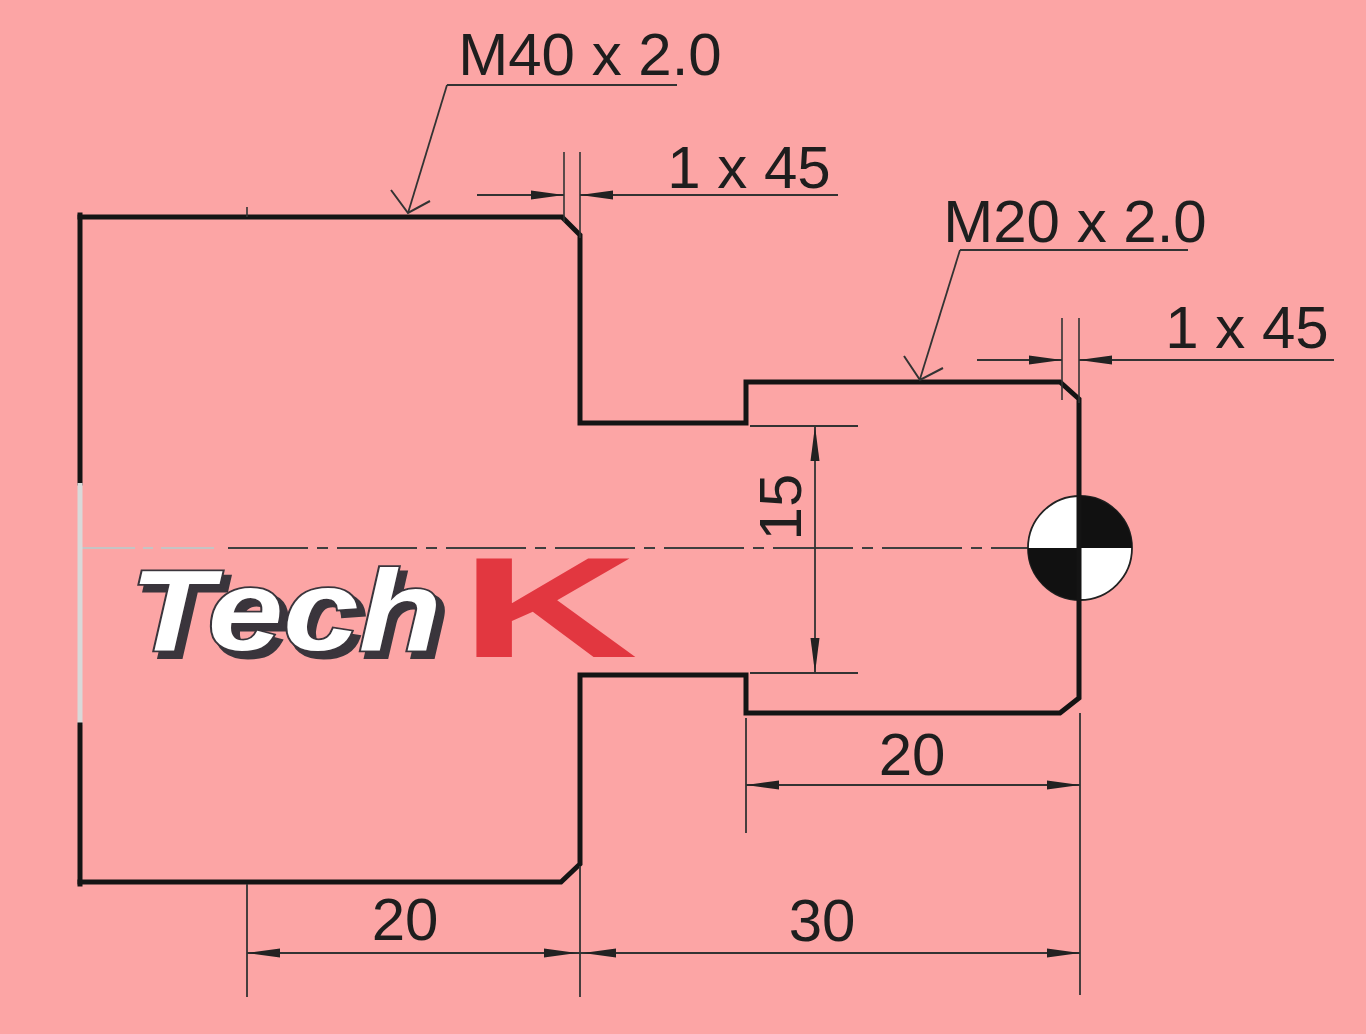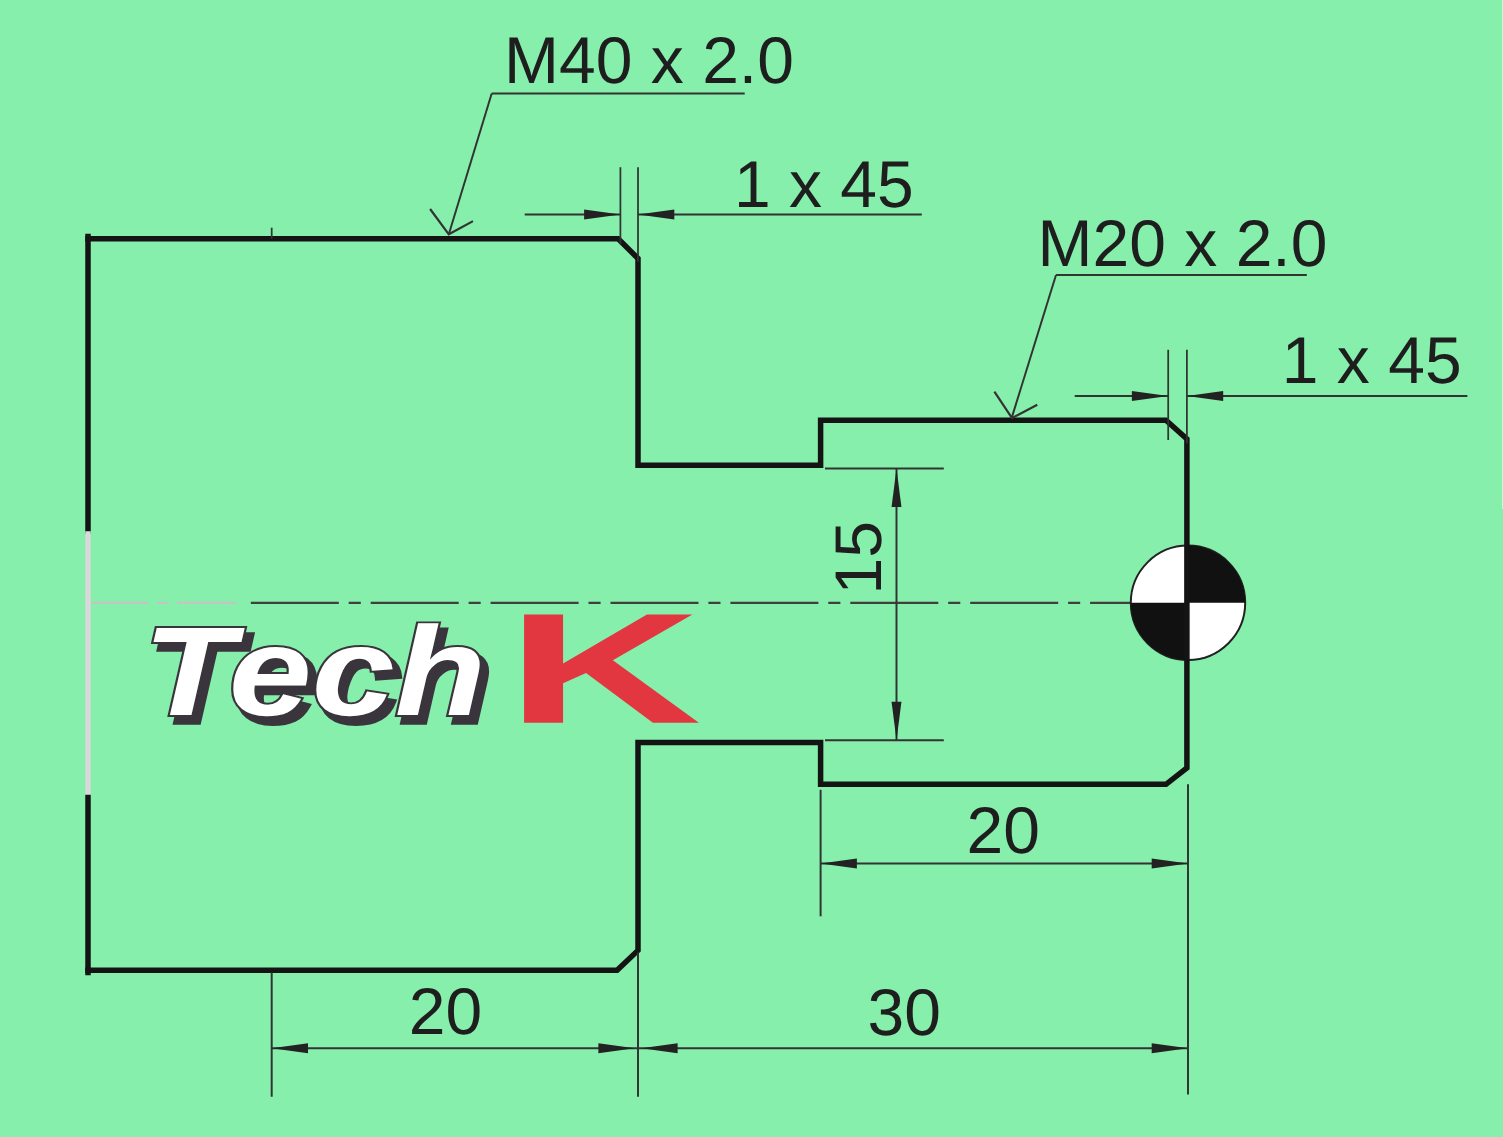--- a/index.html
+++ b/index.html
@@ -1,16 +1,16 @@
 <!DOCTYPE html>
 <html><head>
 <meta charset="utf-8">
 <style>
   html,body{margin:0;padding:0;background:#ffffff;}
-  .stage{position:relative;width:1366px;height:1034px;background:#86efac;overflow:hidden;
+  .stage{position:relative;width:1366px;height:1034px;background:#fca5a5;overflow:hidden;
          font-family:"Liberation Sans","DejaVu Sans",sans-serif;}
   svg{display:block;}
   .thick{stroke:#141414;stroke-width:5;fill:none;stroke-linejoin:miter;stroke-linecap:square;}
   .thick-faded{stroke:#d9d9d9;stroke-width:5;fill:none;stroke-linecap:butt;}
   .thin{stroke:#333333;stroke-width:1.8;fill:none;stroke-linecap:butt;}
   .tick{stroke:#333333;stroke-width:1.6;fill:none;}
   .arrow{fill:#222222;stroke:none;}
   .openarrow{stroke:#333333;stroke-width:2;fill:none;stroke-linejoin:miter;}
   .cl-dark{stroke:#3f3f3f;stroke-width:2;fill:none;stroke-dasharray:80 9 11 9;}
   .cl-light{stroke:#c4c4c4;stroke-width:2;fill:none;stroke-dasharray:55 8 10 8;}

